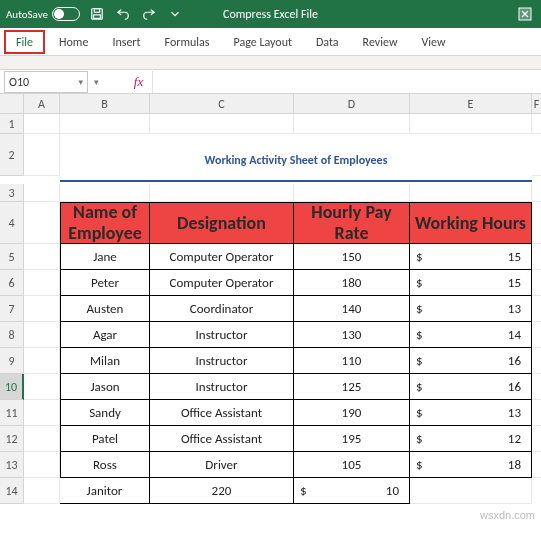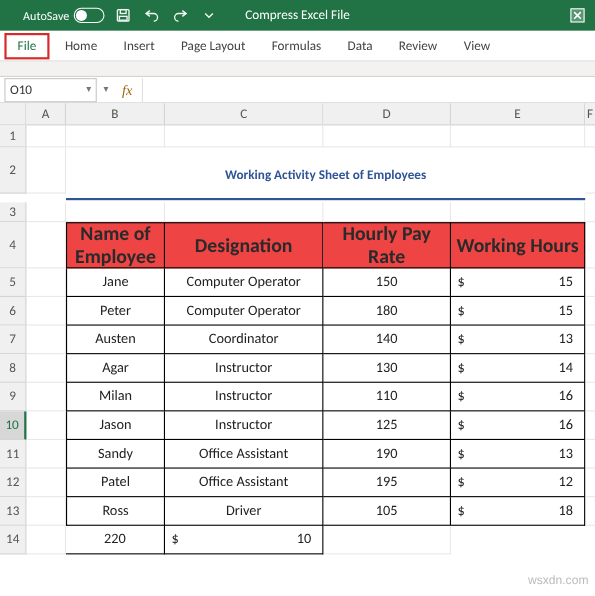--- a/index.html
+++ b/index.html
@@ -1,20 +1,20 @@
 <!DOCTYPE html>
 <html><head>
   <meta charset="utf-8">
   <style>
     * { box-sizing: border-box; margin: 0; padding: 0; }
     body { font-family: "Segoe UI", Calibri, sans-serif; font-size: 12px; background: #fff; width: 541px; height: 542px; overflow: hidden; position: relative; }
     
     
     .titlebar { background: #217346; color: #fff; height: 28px; display: flex; align-items: center; padding: 0 6px; font-size: 12px; }
-    .autosave-group { display: flex; align-items: flex-end; gap: 4px; margin-left: 15px; }
+    .autosave-group { display: flex; align-items: flex-end; gap: 4px; }
     .autosave-label { font-size: 11px; }
     .toggle { width: 28px; height: 14px; border: 1px solid #fff; border-radius: 8px; position: relative; }
     .toggle::after { content: ""; position: absolute; left: 1px; top: 1px; width: 10px; height: 10px; background: #fff; border-radius: 50%; }
     .qat { display: flex; align-items: center; gap: 12px; margin-left: 10px; }
     .qat-icon { width: 14px; height: 14px; display: flex; align-items: center; justify-content: center; opacity: .95; }
     .qat-icon svg { width: 14px; height: 14px; stroke: #fff; fill: none; stroke-width: 1.4; }
     .doc-title { position: absolute; left: 50%; transform: translateX(-50%); white-space: nowrap; font-size: 12px; }
     .sheet-icon { position: absolute; right: 8px; width: 16px; height: 16px; }
     .sheet-icon svg { width:16px; height:16px; }
     
@@ -24,21 +24,21 @@
     .tab.file { color: #217346; font-weight: normal; border: 2px solid #d62b2b; margin: 1px 2px; height: 24px; padding: 0 10px; }
     
     
     .ribbon-divider { height: 14px; background:#f3f2f1; border-bottom:1px solid #d4d4d4; }
     
     
     .formula-row { display: flex; align-items: center; height: 24px; border-bottom: 1px solid #d4d4d4; background: #fff; }
     .name-box { width: 84px; height: 22px; border: 1px solid #c7c7c7; margin: 1px 0 1px 4px; display: flex; align-items: center; padding: 0 4px; font-size: 12px; color:#333; justify-content: space-between;}
     .name-box .dd { font-size: 9px; color:#777; }
     .fx-row { display:flex; align-items:center; margin-left: 6px; gap:6px; }
-    .fx-btn { width:22px; display:flex; align-items:center; justify-content:center; color:#a16207; font-style: italic; font-family: 'Times New Roman', serif; font-size:13px; }
+    .fx-btn { width:22px; display:flex; align-items:center; justify-content:center; color:#be185d; font-style: italic; font-family: 'Times New Roman', serif; font-size:13px;margin-left:23px; }
     .dd-btn { font-size:9px; color:#777;}
     .fbar { flex:1; height:22px; border-left:1px solid #e1e1e1; margin-left:2px; }
     
     
     .sheet { display: grid; grid-template-columns: 24px 36px 90px 144px 116px 122px 10px; }
     .corner { background:#f0f0f0; border-right:1px solid #d4d4d4; border-bottom:1px solid #d4d4d4; height:20px; }
     .colhead { background:#f0f0f0; border-right:1px solid #d4d4d4; border-bottom:1px solid #d4d4d4; text-align:center; font-size:12px; color:#555; height:20px; line-height:20px; }
     .rowhead { background:#f0f0f0; border-right:1px solid #d4d4d4; border-bottom:1px solid #d4d4d4; text-align:center; font-size:12px; color:#555; height:26px; line-height:26px; }
     .rowhead.tall { height:42px; line-height:42px; }
     .rowhead.sel { background:#d7d7d7; color:#217346; border-right:2px solid #217346; }
@@ -46,21 +46,21 @@
     .cell.tall { height:42px; }
     
     
     .sheet-title-cell { grid-column: 3 / 7; height:42px; display:flex; align-items:center; justify-content:center; font-family: Calibri, sans-serif; font-size:12px; font-weight:bold; color:#2f5597; border-bottom:2px solid #2f5597; margin-top:6px; margin-bottom:2px; }
     
     
     .dt-head { background:#ef4444; border:1px solid #000; text-align:center; font-weight:bold; font-size:18px; color:#2a2a2a; display:flex; align-items:center; justify-content:center; height:42px; padding:2px 4px; line-height:1.15; }
     .dt-cell { border:1px solid #000; border-top:none; text-align:center; font-size:13px; height:26px; display:flex; align-items:center; justify-content:center; font-family: Calibri, sans-serif; color:#222; }
     .dt-pay { justify-content:space-between; padding:0 10px 0 6px; }
     
-    .watermark { position:absolute; right:6px; bottom:8px; color:#bbb; font-size:11px; font-family: Arial, sans-serif; }
+    .watermark { position:absolute; right:6px; bottom:21px; color:#bbb; font-size:11px; font-family: Arial, sans-serif; }
   </style>
 </head>
 <body>
 
 <div class="titlebar">
   <div class="autosave-group">
     <span class="autosave-label">AutoSave</span>
     <span class="toggle"></span>
   </div>
   <div class="qat">
@@ -94,22 +94,22 @@
         <rect x="2" y="2" width="12" height="12" fill="none" stroke="#fff" stroke-width="1"></rect>
         <path d="M5 5 L11 11 M11 5 L5 11" stroke="#fff" stroke-width="1.4"></path>
       </svg>
   </span>
 </div>
 
 <div class="ribbon-tabs">
   <div class="tab file">File</div>
   <div class="tab">Home</div>
   <div class="tab">Insert</div>
+  <div class="tab">Formulas</div>
   <div class="tab">Page Layout</div>
-  <div class="tab">Formulas</div>
   <div class="tab">Data</div>
   <div class="tab">Review</div>
   <div class="tab">View</div>
 </div>
 <div class="ribbon-divider"></div>
 
 <div class="formula-row">
   <div class="name-box">
     <span>O10</span>
     <span class="dd">▾</span>
@@ -266,20 +266,21 @@
       <div class="dt-cell" style="border-left:none">105</div>
       <div class="dt-cell dt-pay" style="border-left:none">
         <span>$</span>
         <span>18</span>
       </div>
       <div class="cell"></div>
     </div>
     <div class="sheet">
       <div class="rowhead ">14</div>
       <div class="cell"></div>
+      <div class="dt-cell" style="border-left:none">Janitor</div>
       <div class="dt-cell" style="border-left:none">220</div>
       <div class="dt-cell dt-pay" style="border-left:none">
         <span>$</span>
         <span>10</span>
       </div>
       <div class="cell"></div>
     </div>
   </div>
 
 <div class="watermark">wsxdn.com</div>

